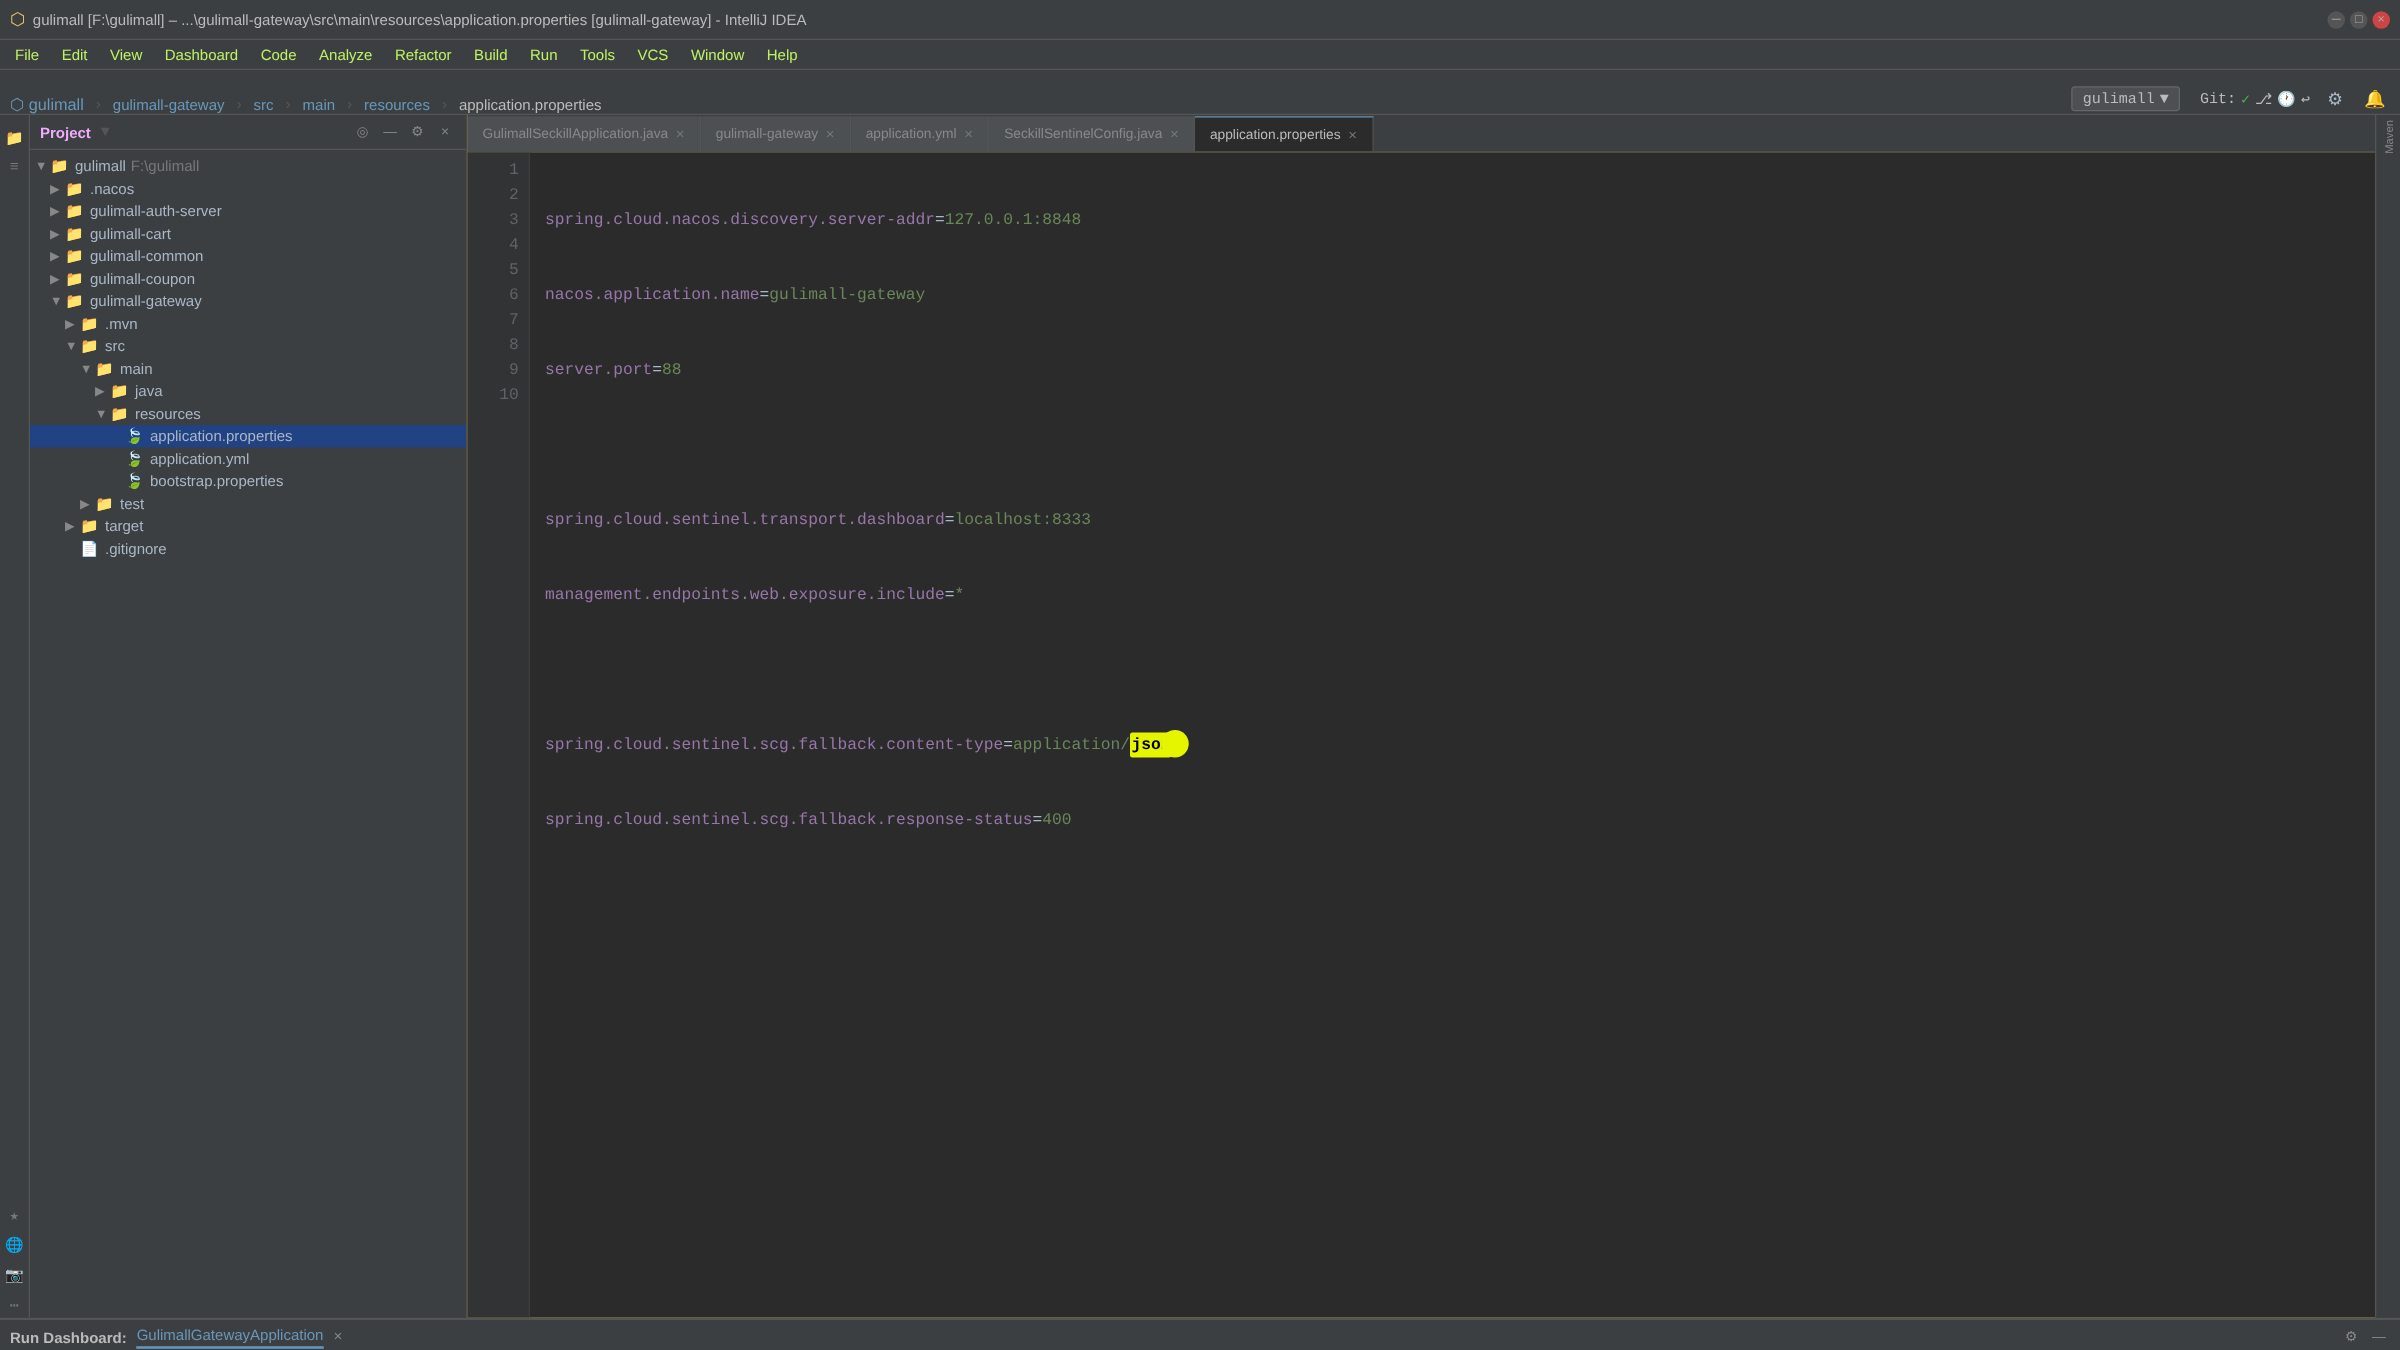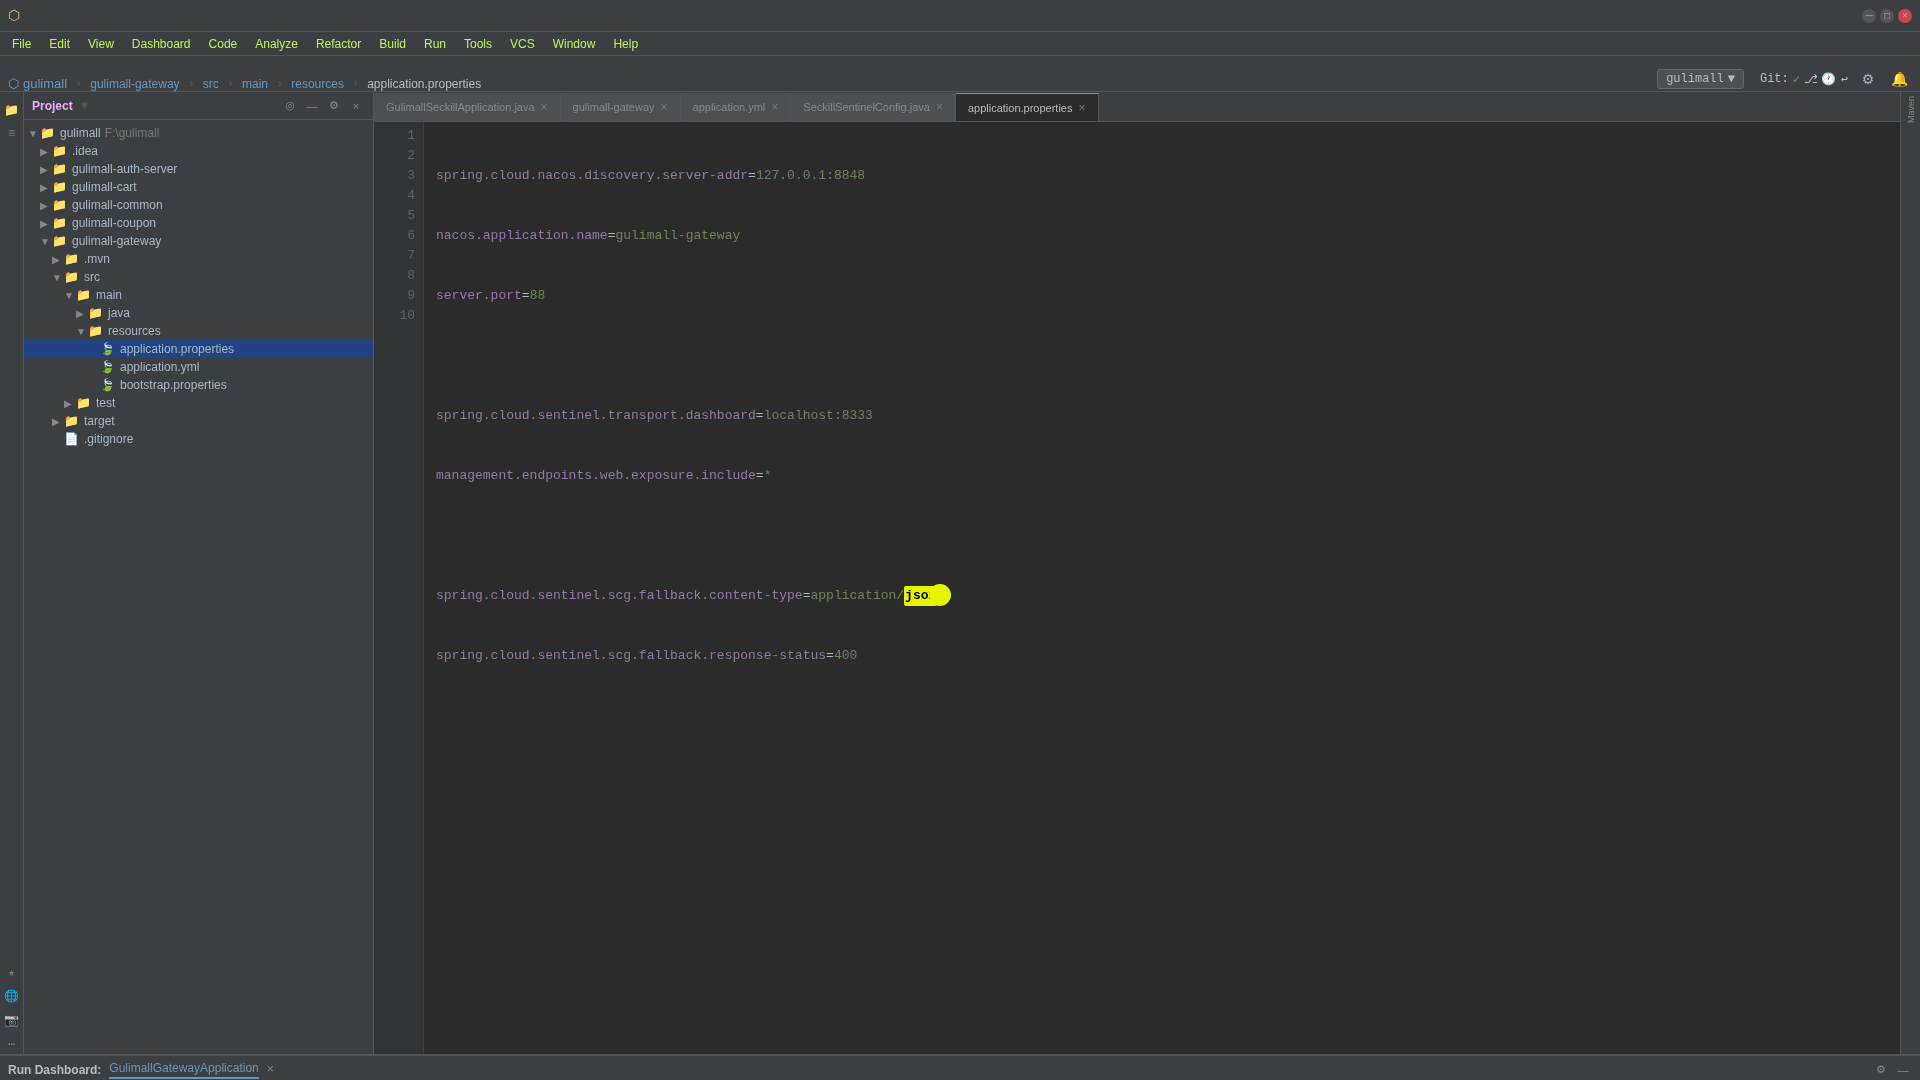--- a/index.html
+++ b/index.html
@@ -203,20 +203,21 @@
     ::-webkit-scrollbar-track { background: #3c3f41; }
     ::-webkit-scrollbar-thumb { background: #555; border-radius: 3px; }
 
   </style>
 </head>
 <body>
 
 <div id="title-bar">
   <div class="title-left">
     <span style="color:#e8bf6a;font-size:14px;">⬡</span>
+    <span class="title-text">gulimall [F:\gulimall] – ...\gulimall-gateway\src\main\resources\application.properties [gulimall-gateway] - IntelliJ IDEA</span>
   </div>
   <div class="win-controls">
     <button class="win-btn">─</button>
     <button class="win-btn">□</button>
     <button class="win-btn" style="background:#cc4444;">×</button>
   </div>
 </div>
 
 <div id="menu-bar">
     <span class="menu-item">File</span>
@@ -290,21 +291,21 @@
 
       <div class="tree-item">
         <span class="tree-arrow">▼</span>
         <span class="tree-icon folder-icon">📁</span>
         <span class="tree-label">gulimall</span>
         <span class="tree-label dim" style="margin-left:4px;">F:\gulimall</span>
       </div>
       <div class="tree-item tree-indent-1">
         <span class="tree-arrow">▶</span>
         <span class="tree-icon folder-icon">📁</span>
-        <span class="tree-label">.idea</span>
+        <span class="tree-label">.nacos</span>
       </div>
       <div class="tree-item tree-indent-1">
         <span class="tree-arrow">▶</span>
         <span class="tree-icon folder-icon">📁</span>
         <span class="tree-label">gulimall-auth-server</span>
       </div>
       <div class="tree-item tree-indent-1">
         <span class="tree-arrow">▶</span>
         <span class="tree-icon folder-icon">📁</span>
         <span class="tree-label">gulimall-cart</span>

